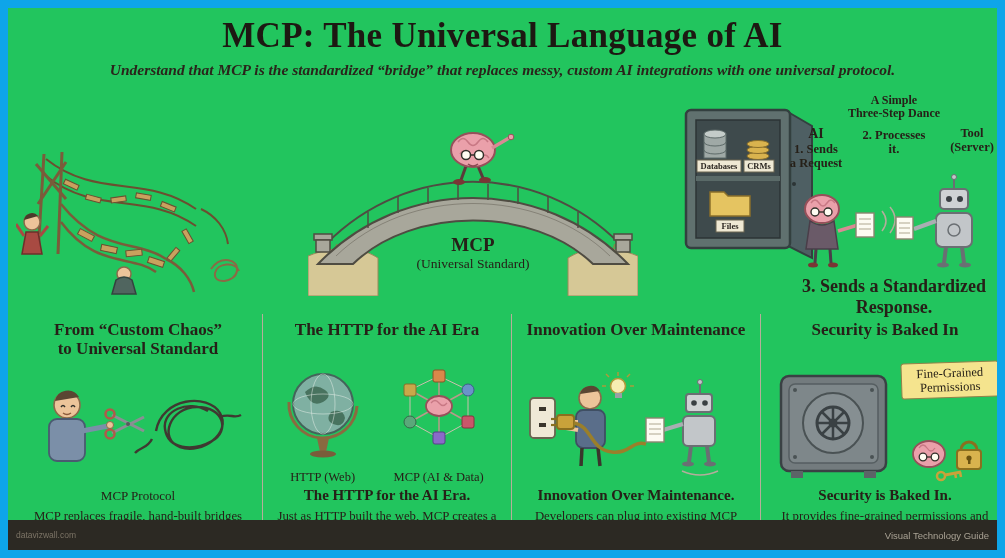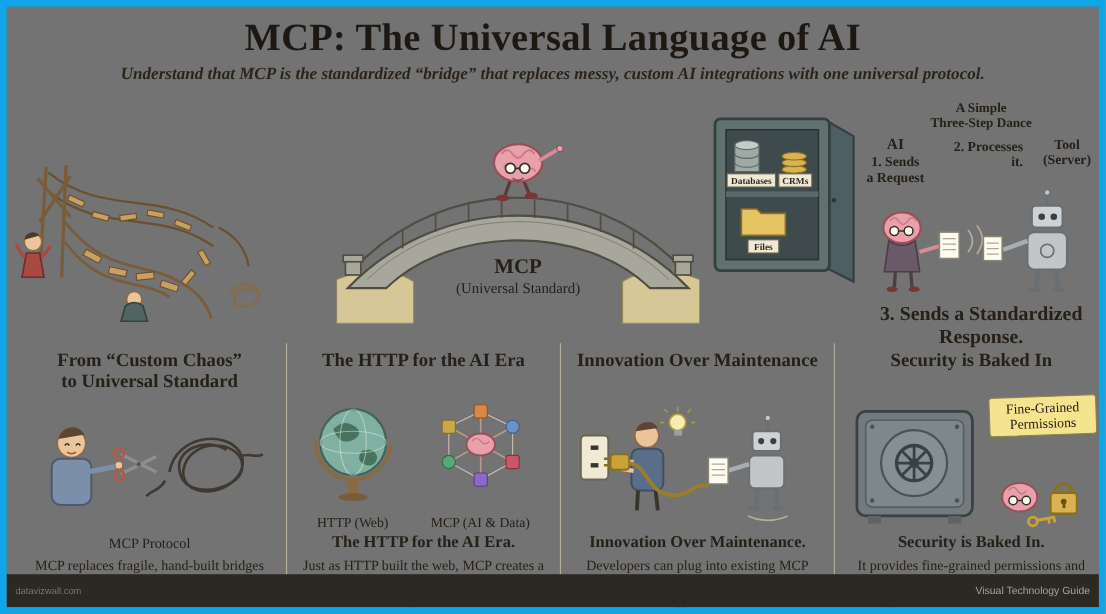--- a/index.html
+++ b/index.html
@@ -1,36 +1,36 @@
 <!DOCTYPE html>
 <html><head>
 <meta charset="utf-8">
 <style>
   * { margin:0; padding:0; box-sizing:border-box; }
   html,body { width:1005px; height:558px; }
   body { font-family:"Liberation Serif", serif; color:#262018; }
-  .poster { position:relative; width:1005px; height:558px; background:#737373; border:6px solid #0ea5e9; overflow:hidden; }
+  .poster { position:relative; width:1005px; height:558px; background:#22c55e; border:8px solid #0ea5e9; overflow:hidden; }
   .ml { white-space:pre-line; }
   svg text { font-family:"Liberation Serif", serif; fill:#2b2620; }
 
   .title { position:absolute; top:8px; left:0; right:0; text-align:center; font-size:35px; font-weight:700; letter-spacing:.3px; color:#1d1812; }
   .subtitle { position:absolute; top:53px; left:0; right:0; text-align:center; font-size:15.5px; font-style:italic; font-weight:600; color:#2a241b; }
 
   .ill-broken { position:absolute; left:8px; top:96px; width:285px; height:200px; }
   .ill-bridge { position:absolute; left:300px; top:98px; width:330px; height:190px; }
   .bridge-label { position:absolute; left:300px; top:226px; width:330px; text-align:center; z-index:3; }
   .bl-main { font-size:19px; font-weight:700; }
   .bl-sub { font-size:13.5px; }
-  .ill-cabinet { position:absolute; left:626px; top:92px; width:150px; height:170px; }
+  .ill-cabinet { position:absolute; left:660px; top:92px; width:150px; height:170px; }
 
   .dance { position:absolute; left:775px; top:86px; width:222px; height:214px; text-align:center; }
   .dance-title { font-size:12px; font-weight:700; line-height:1.12; }
   .dance-row { display:flex; justify-content:space-between; padding:5px 2px 0 2px; }
   .d-cell { font-size:12.5px; font-weight:700; line-height:1.15; }
-  .d-ai { width:62px; } .d-mid { width:76px; padding-top:2px;text-align:right; } .d-tool { width:62px; }
+  .d-ai { width:62px; } .d-mid { width:76px; padding-top:2px; } .d-tool { width:62px; }
   .d-ai-label { font-size:14px; font-weight:700; }
   .dance-step3 { font-size:18px; font-weight:700; margin-top:1px; }
 
   .cols { position:absolute; top:306px; left:6px; right:6px; bottom:22px; display:grid; grid-template-columns:1fr 1fr 1fr 1fr; }
   .col { padding:0 8px; display:flex; flex-direction:column; align-items:center; }
   .col + .col { border-left:1px solid #b6ae9a; }
   .col-title { font-size:17px; font-weight:700; text-align:center; line-height:1.12; height:42px; margin-top:6px; }
   .col-ill { flex:1; width:100%; display:flex; align-items:center; justify-content:center; position:relative; }
   .col-labels { height:17px; width:100%; display:flex; justify-content:space-around; font-size:12.5px; }
   .col-caption { height:20px; font-size:13px; }

